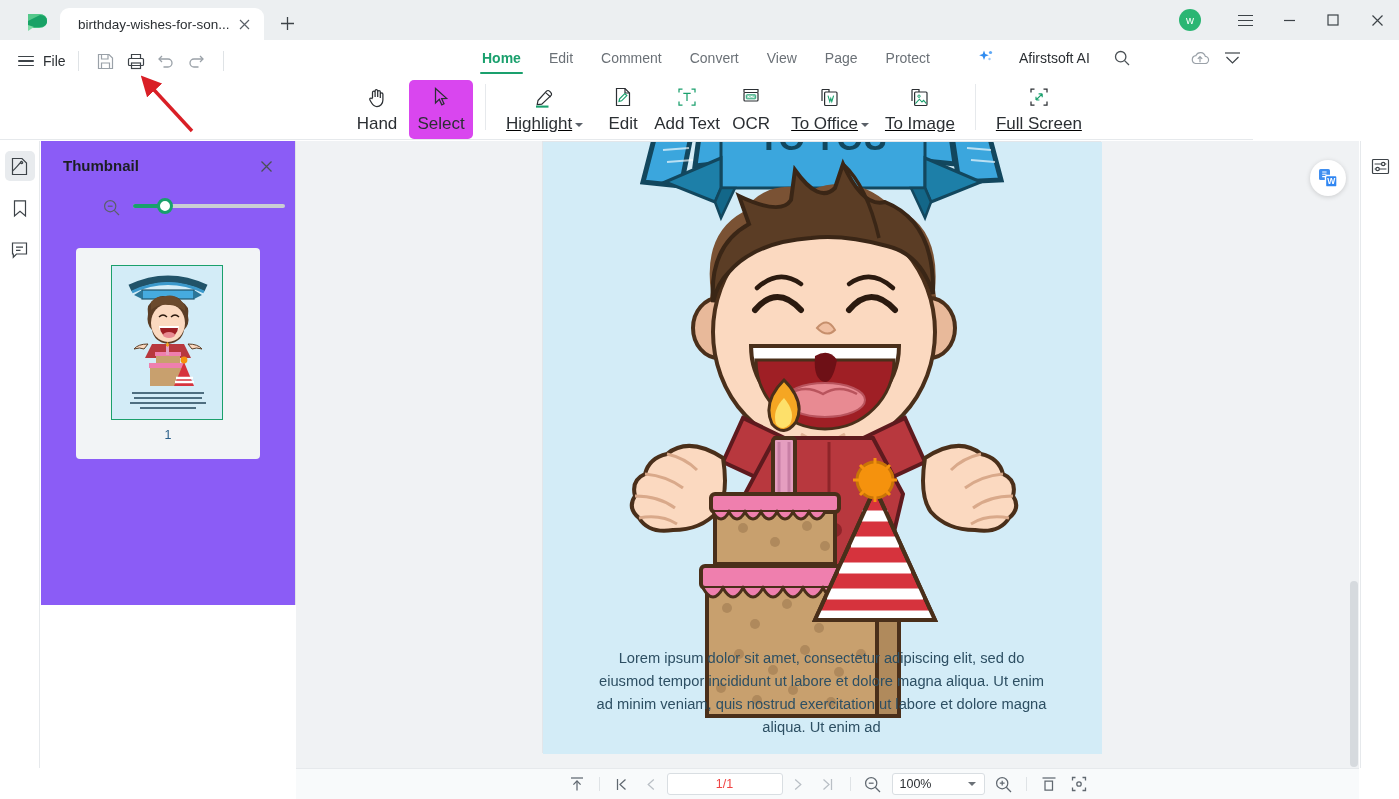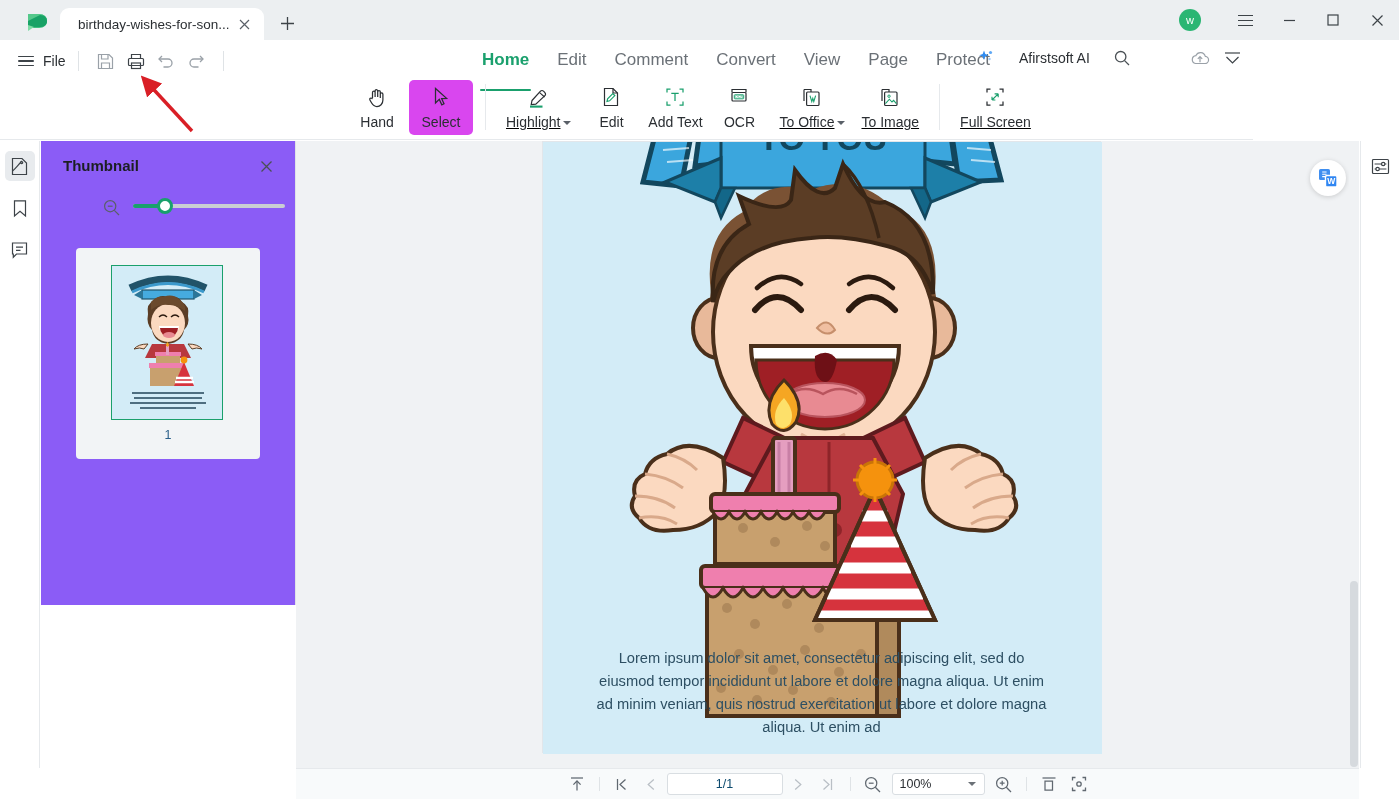--- a/index.html
+++ b/index.html
@@ -60,40 +60,40 @@
   }
   .hamb { width:16px; display:flex; flex-direction:column; gap:3px; }
   .hamb i { display:block; height:1.6px; background:#3d4348; border-radius:1px; }
   .file-label { font-size:14px; color:#2b2f33; margin-left:9px; }
   .vdiv { width:1px; height:20px; background:#dfe3e6; margin:0 12px; }
   .qicon { width:30px; height:26px; display:flex; align-items:center; justify-content:center; }
 
   .maintabs {
     position:absolute; left:480px; top:8px; display:flex; align-items:center; gap:24px;
   }
-  .mtab { font-size:17px; color:#6b7177; padding:2px 2px 21px; position:relative; white-space:nowrap; }
+  .mtab { font-size:14px; color:#6b7177; padding:2px 2px 8px; position:relative; white-space:nowrap; }
   .mtab.active { color:#1aa06d; font-weight:600; }
   .mtab.active:after {
     content:""; position:absolute; left:0; right:0; bottom:0; height:2.5px;
     background:#1aa06d; border-radius:2px;
   }
   .ai-group {
     position:absolute; left:978px; top:9px; display:flex; align-items:center; gap:24px;
   }
   .ai-label { font-size:14px; color:#2b2f33; white-space:nowrap; }
   .tr-icons { position:absolute; right:12px; top:10px; display:flex; align-items:center; gap:14px; }
 
   
   .tools { position:absolute; left:0; top:40px; width:100%; height:60px; display:flex; align-items:flex-start; }
   .tool {
     width:64px; display:flex; flex-direction:column; align-items:center; gap:6px;
     padding-top:6px; border-radius:5px; padding-bottom:5px;
   }
   .tool.sel { background:#d946ef; }
-  .tool-label { font-size:14px; color:#2b2f33; white-space:nowrap; }
+  .tool-label { font-size:17px; color:#2b2f33; white-space:nowrap; }
   .tool-wide { width:auto; padding-left:8px; padding-right:8px;text-decoration:underline; }
   .caret { display:inline-block; margin-left:3px; border-left:4px solid transparent;
            border-right:4px solid transparent; border-top:4.5px solid #5a6068; vertical-align:middle; }
   .tsep { width:1px; height:46px; background:#e6e9ec; margin:4px 12px 0; }
 
   
   .leftrail {
     position:absolute; left:0; top:141px; width:40px; height:658px;
     background:#ffffff; border-right:1px solid #e6e9ec;
     display:flex; flex-direction:column; align-items:center; padding-top:10px; gap:12px;
@@ -175,21 +175,21 @@
   .statusbar {
     position:absolute; left:296px; top:768px; width:1063px; height:31px;
     background:#f8fafb; border-top:1px solid #e6e9ec;
     display:flex; align-items:center; justify-content:center; gap:0px;
   }
   .sb-btn { width:30px; height:24px; display:flex; align-items:center; justify-content:center; color:#606870; }
   .sb-sep { width:1px; height:14px; background:#dfe3e6; margin:0 7px; }
   .pagebox {
     width:116px; height:22px; background:#ffffff; border:1px solid #d9dee2; border-radius:3px;
     display:flex; align-items:center; justify-content:center;
-    font-size:12.5px; color:#0c4a6e;
+    font-size:12.5px; color:#ef4444;
   }
   .zoombox {
     width:93px; height:22px; background:#ffffff; border:1px solid #d9dee2; border-radius:3px;
     display:flex; align-items:center; padding:0 7px; position:relative;
     font-size:12.5px; color:#2b2f33; margin:0 4px;
   }
   .zoombox .cz { position:absolute; right:8px; border-left:4px solid transparent;
                  border-right:4px solid transparent; border-top:4.5px solid #6b7177; }
 
   

